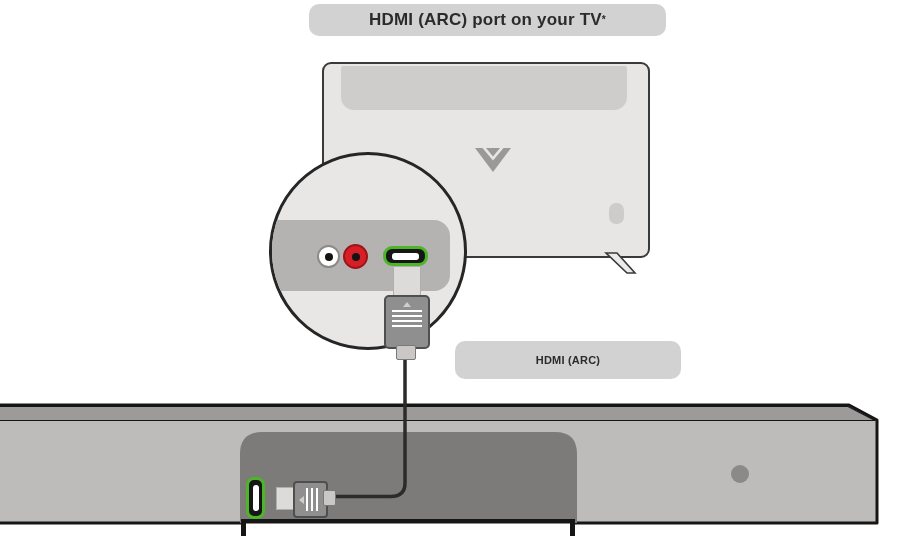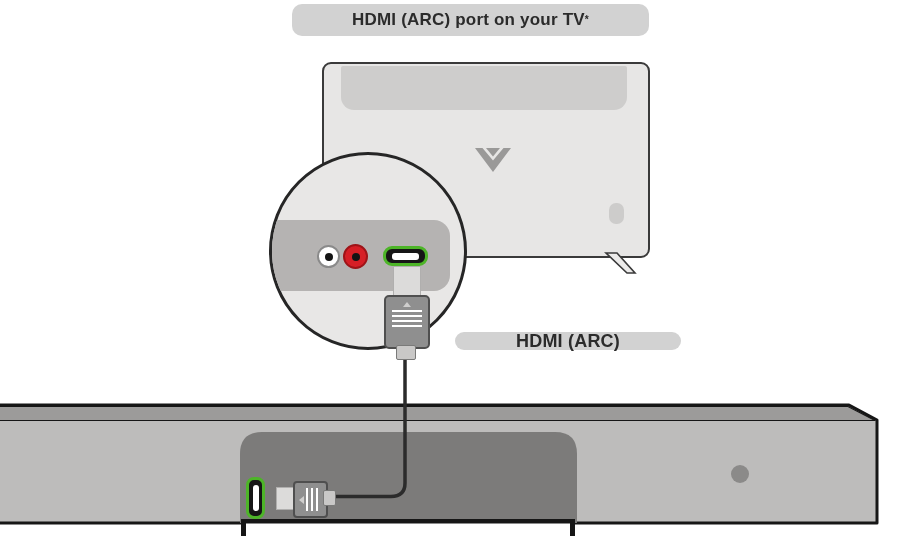--- a/index.html
+++ b/index.html
@@ -97,22 +97,22 @@
   .plug-tail-h{
     left:323px;top:490px;width:11px;height:14px;
     background:#c9c8c7;border:1.5px solid #7a7a79;border-radius:2px;z-index:41;
   }
   .sb-dot{
     left:731px;top:465px;width:18px;height:18px;border-radius:50%;
     background:#8b8a89;z-index:21;
   }
   svg.layer{position:absolute;left:0;top:0;z-index:5;}
   svg.cable-layer{position:absolute;left:0;top:0;z-index:30;}
-  .label-top{left:292px;top:4px;width:357px;height:32px;font-size:17px;z-index:2;}
-  .label-mid{left:455px;top:332px;width:226px;height:18px;font-size:18px;z-index:2;}
+  .label-top{left:309px;top:4px;width:357px;height:32px;font-size:17px;z-index:2;}
+  .label-mid{left:455px;top:341px;width:226px;height:38px;font-size:11px;z-index:2;}
 </style>
 </head>
 <body>
 
 <div id="canvas">
 
   <div class="abs callout label-top">
     <span>HDMI (ARC) port on your TV</span>
       <sup>*</sup>
   </div>

